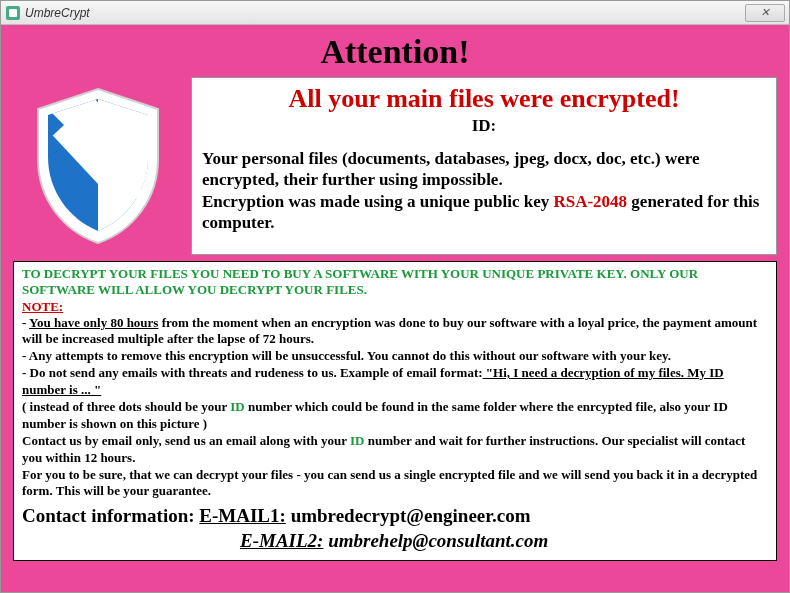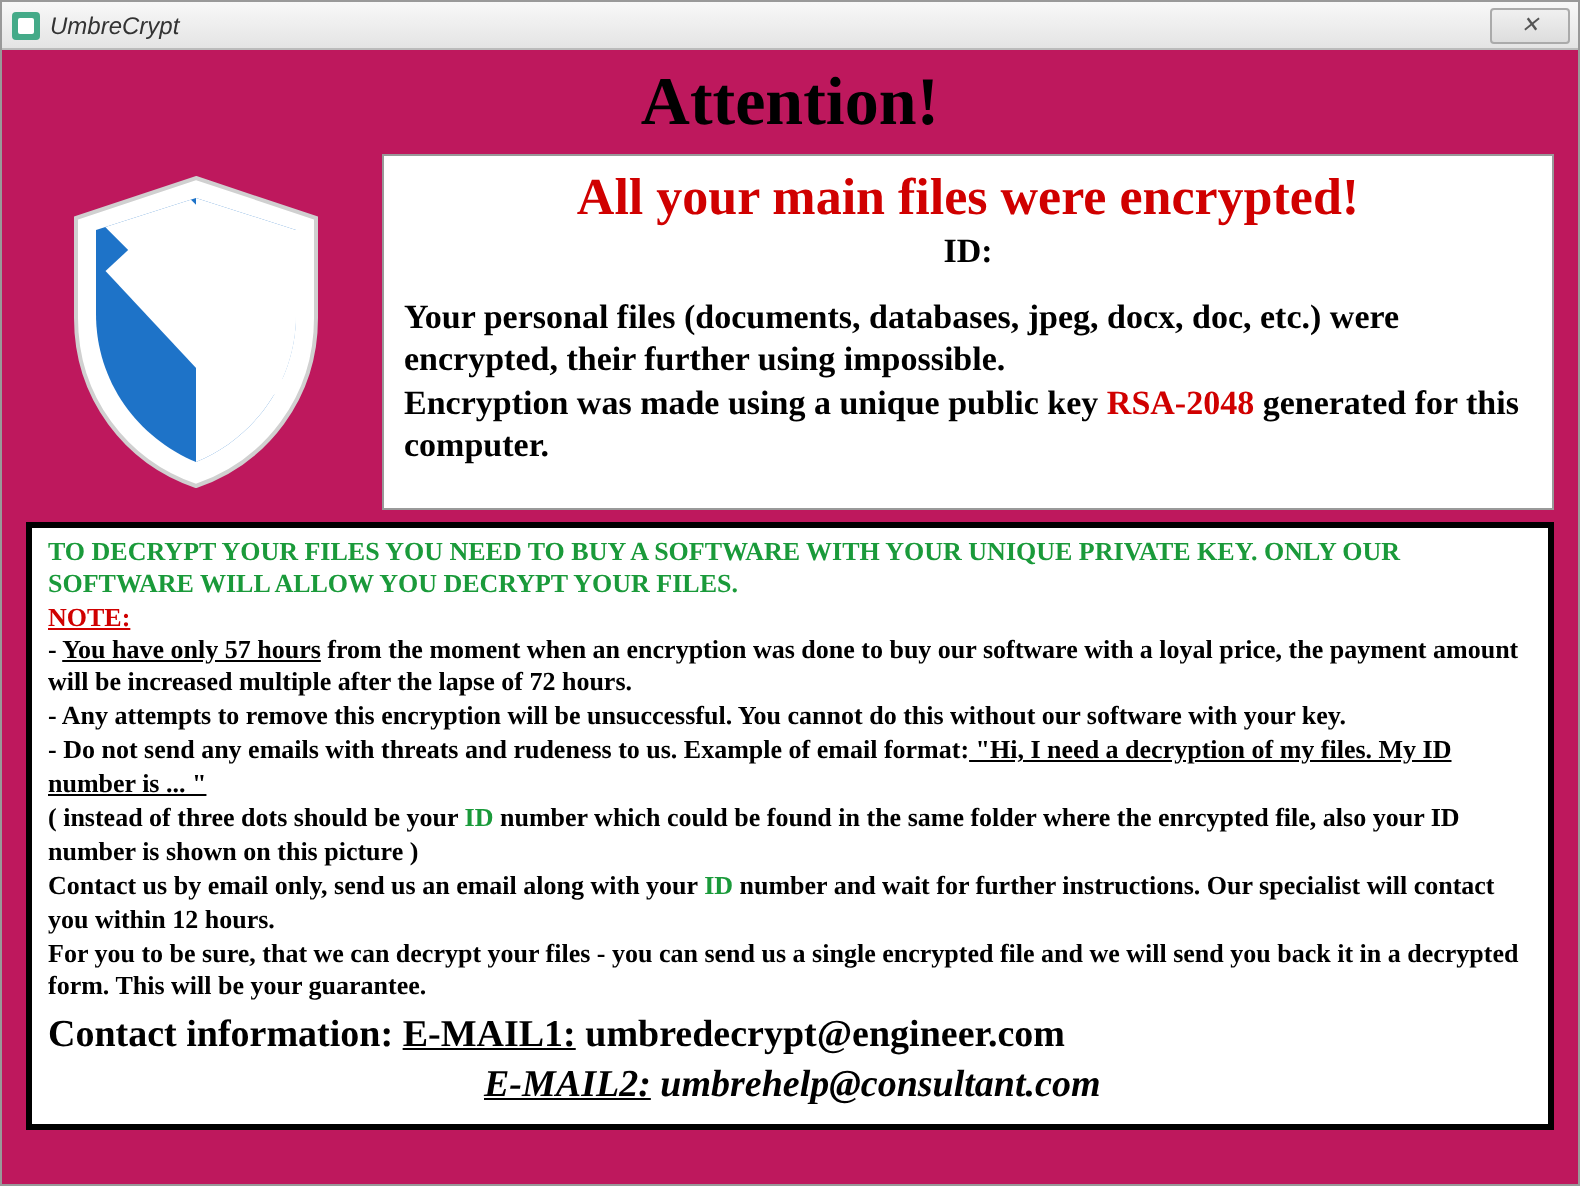--- a/index.html
+++ b/index.html
@@ -43,21 +43,21 @@
       border: 1px solid #aaa;
       border-radius: 2px;
       background: linear-gradient(to bottom, #f0f0f0, #ddd);
       display: flex;
       align-items: center;
       justify-content: center;
       font-size: 11px;
       color: #555;
     }
     .content {
-      background: #be185d;
+      background: #ec4899;
       height: calc(100% - 24px);
       padding: 8px 12px 10px 12px;
       position: relative;
     }
     .headline {
       text-align: center;
       font-size: 34px;
       font-weight: bold;
       color: #000;
       font-family: "Times New Roman", serif;
@@ -102,21 +102,21 @@
       color: #000;
       font-weight: bold;
       font-size: 17px;
       line-height: 1.25;
       font-family: "Times New Roman", serif;
     }
     .panel-body .u { }
     .panel-body .red { color: #d00000; margin-top: 12px; }
     .bottom-panel {
       background: #fff;
-      border: 3px solid #000000;
+      border: 1px solid #000000;
       padding: 4px 8px 6px 8px;
       font-family: "Times New Roman", serif;
     }
     .green-line {
       color: #1a9a3a;
       font-weight: bold;
       font-size: 13px;
       line-height: 1.25;
     }
     .red-note {
@@ -189,21 +189,21 @@
           <br>
           <span>Encryption was made using a unique public key </span><span class="red">RSA-2048</span><span> generated for this computer.</span>
         </div>
       </div>
     </div>
 
     <div class="bottom-panel">
       <div class="green-line">TO DECRYPT YOUR FILES YOU NEED TO BUY A SOFTWARE WITH YOUR UNIQUE PRIVATE KEY. ONLY OUR SOFTWARE WILL ALLOW YOU DECRYPT YOUR FILES.</div>
       <div class="red-note">NOTE:</div>
       <div class="black-line">
-        <span>- </span><span class="u">You have only 57 hours</span><span> from the moment when an encryption was done to buy our software with a loyal price, the payment amount will be increased multiple after the lapse of 72 hours.</span>
+        <span>- </span><span class="u">You have only 80 hours</span><span> from the moment when an encryption was done to buy our software with a loyal price, the payment amount will be increased multiple after the lapse of 72 hours.</span>
       </div>
       <div class="black-line">- Any attempts to remove this encryption will be unsuccessful. You cannot do this without our software with your key.</div>
       <div class="black-line">
         <span>- Do not send any emails with threats and rudeness to us. Example of email format:</span><span class="u"> "Hi, I need a decryption of my files. My ID number is ... "</span>
       </div>
       <div class="black-line">
         <span>( instead of three dots should be your </span><span class="id-green">ID</span><span> number which could be found in the same folder where the enrcypted file, also your ID number is shown on this picture )</span>
       </div>
       <div class="black-line">
         <span>Contact us by email only, send us an email along with your </span><span class="id-green">ID</span><span> number and wait for further instructions. Our specialist will contact you within 12 hours.</span>

